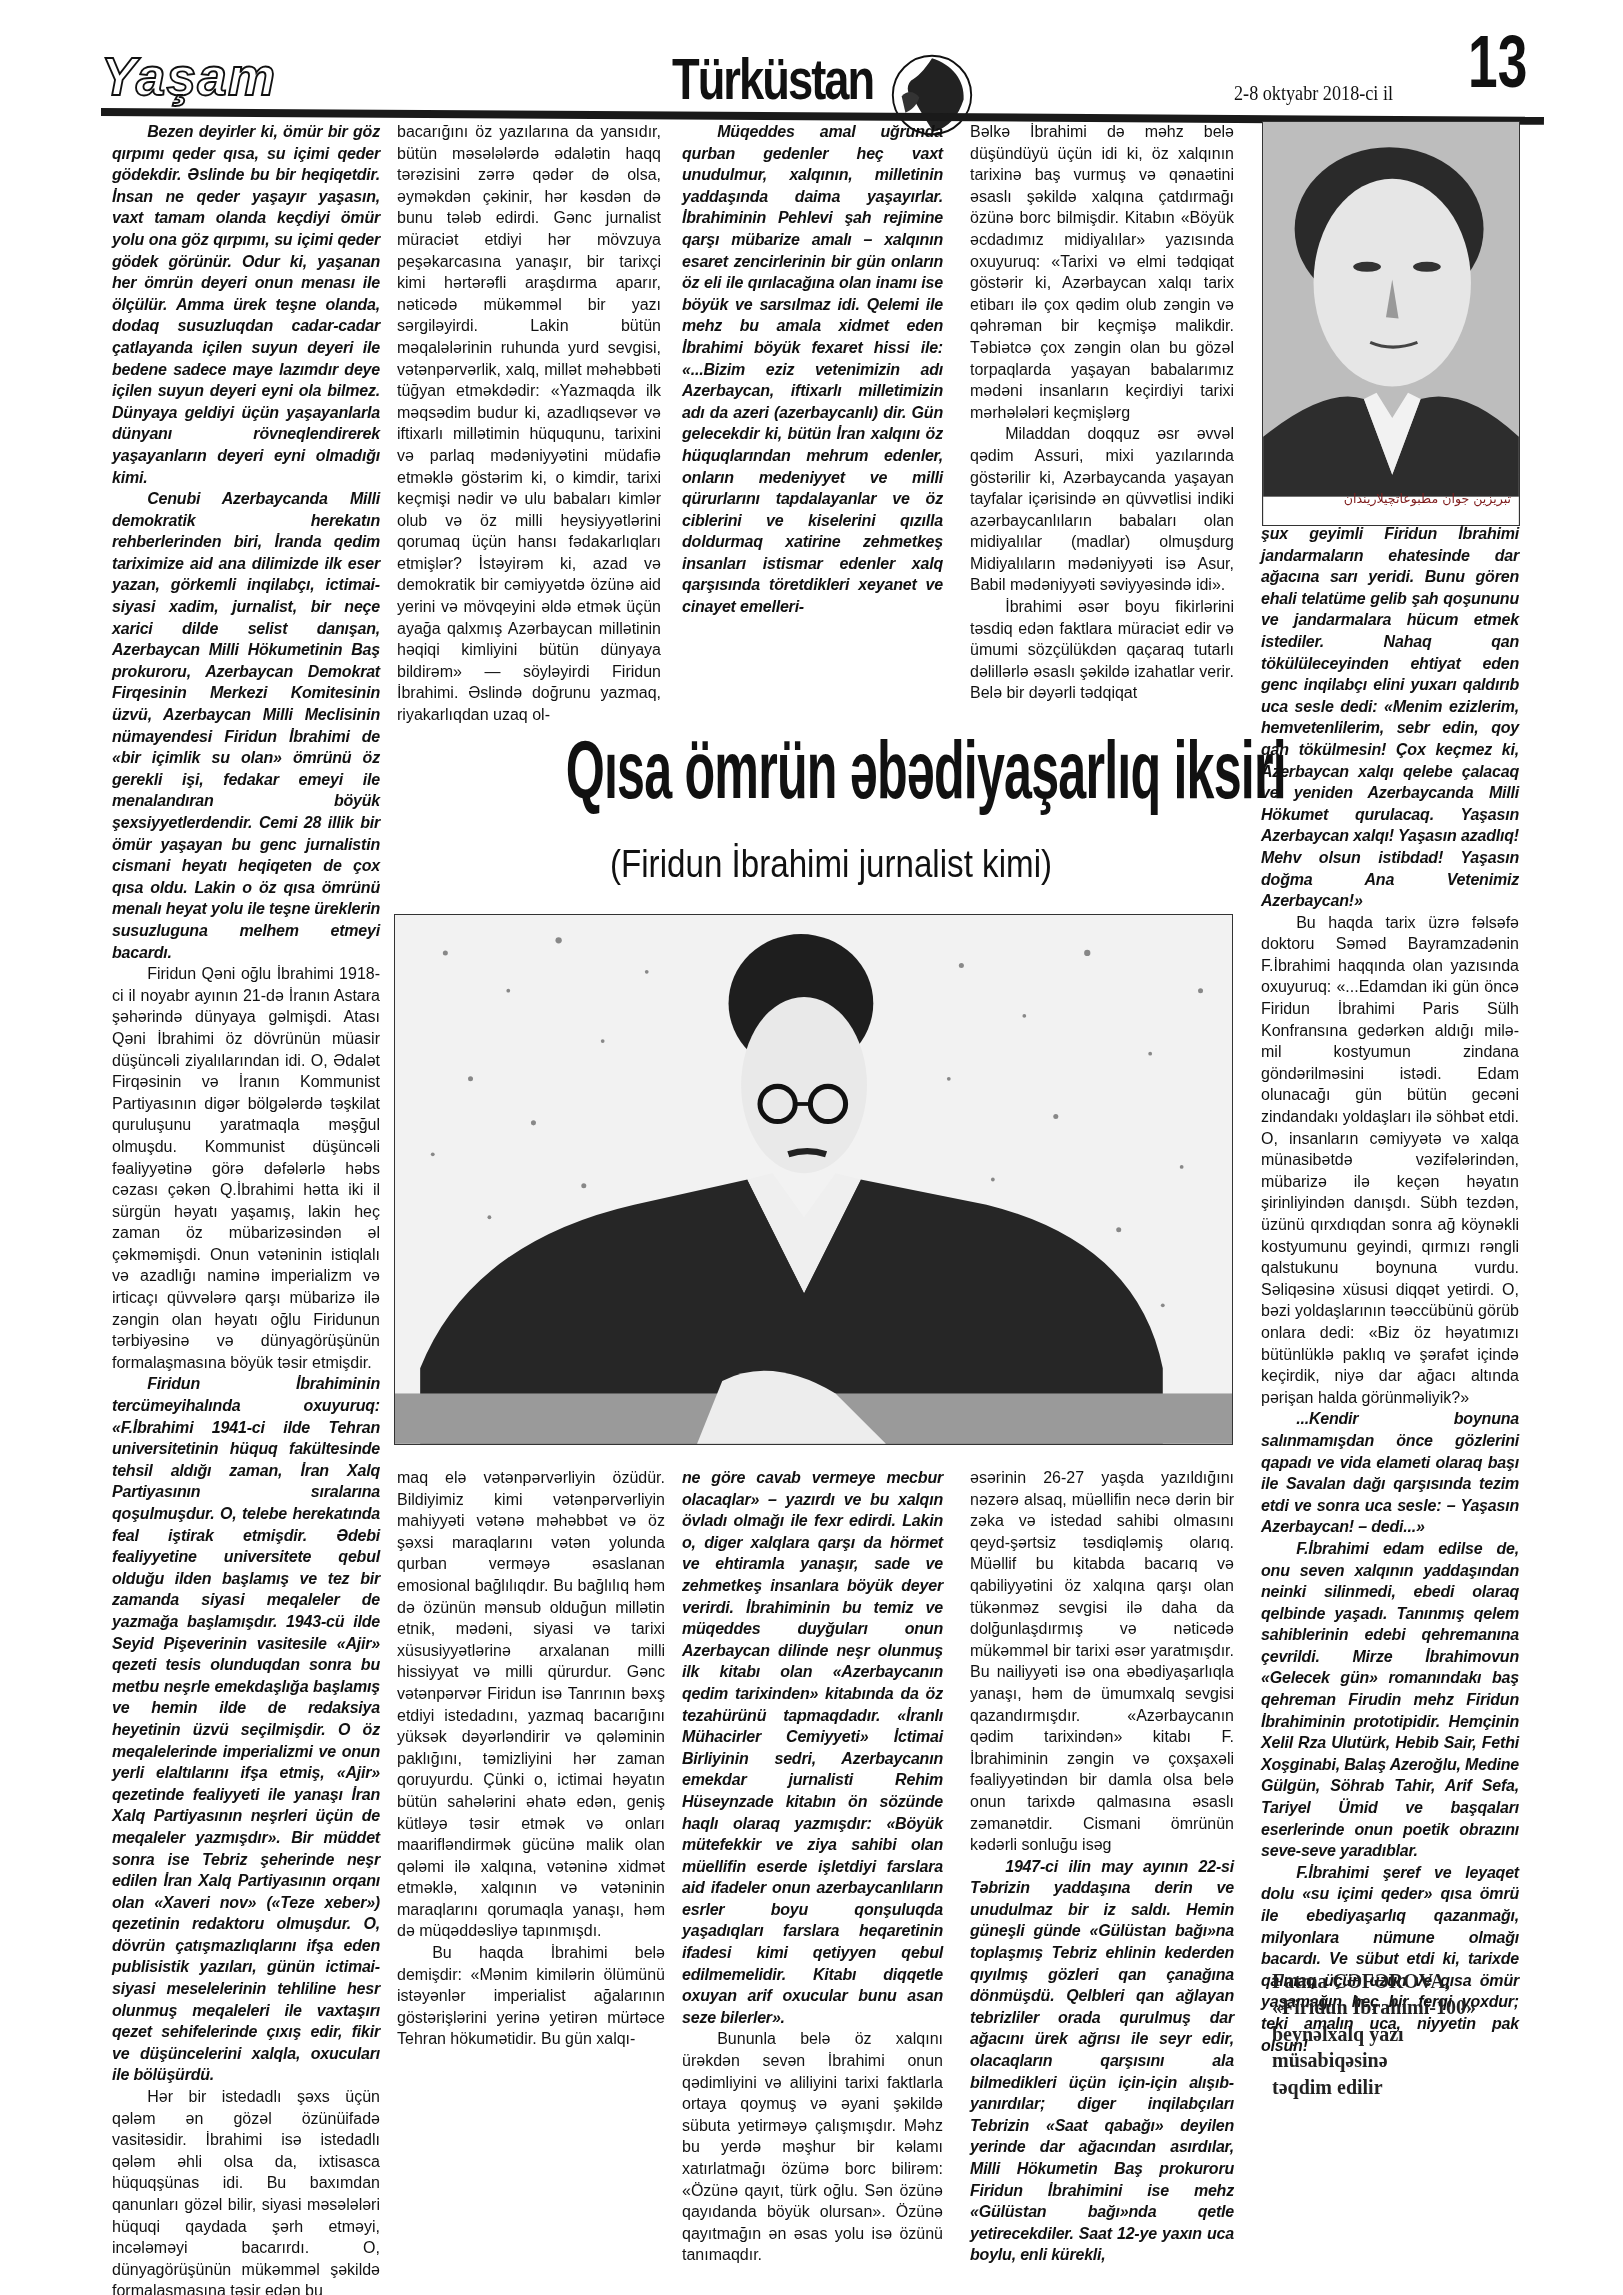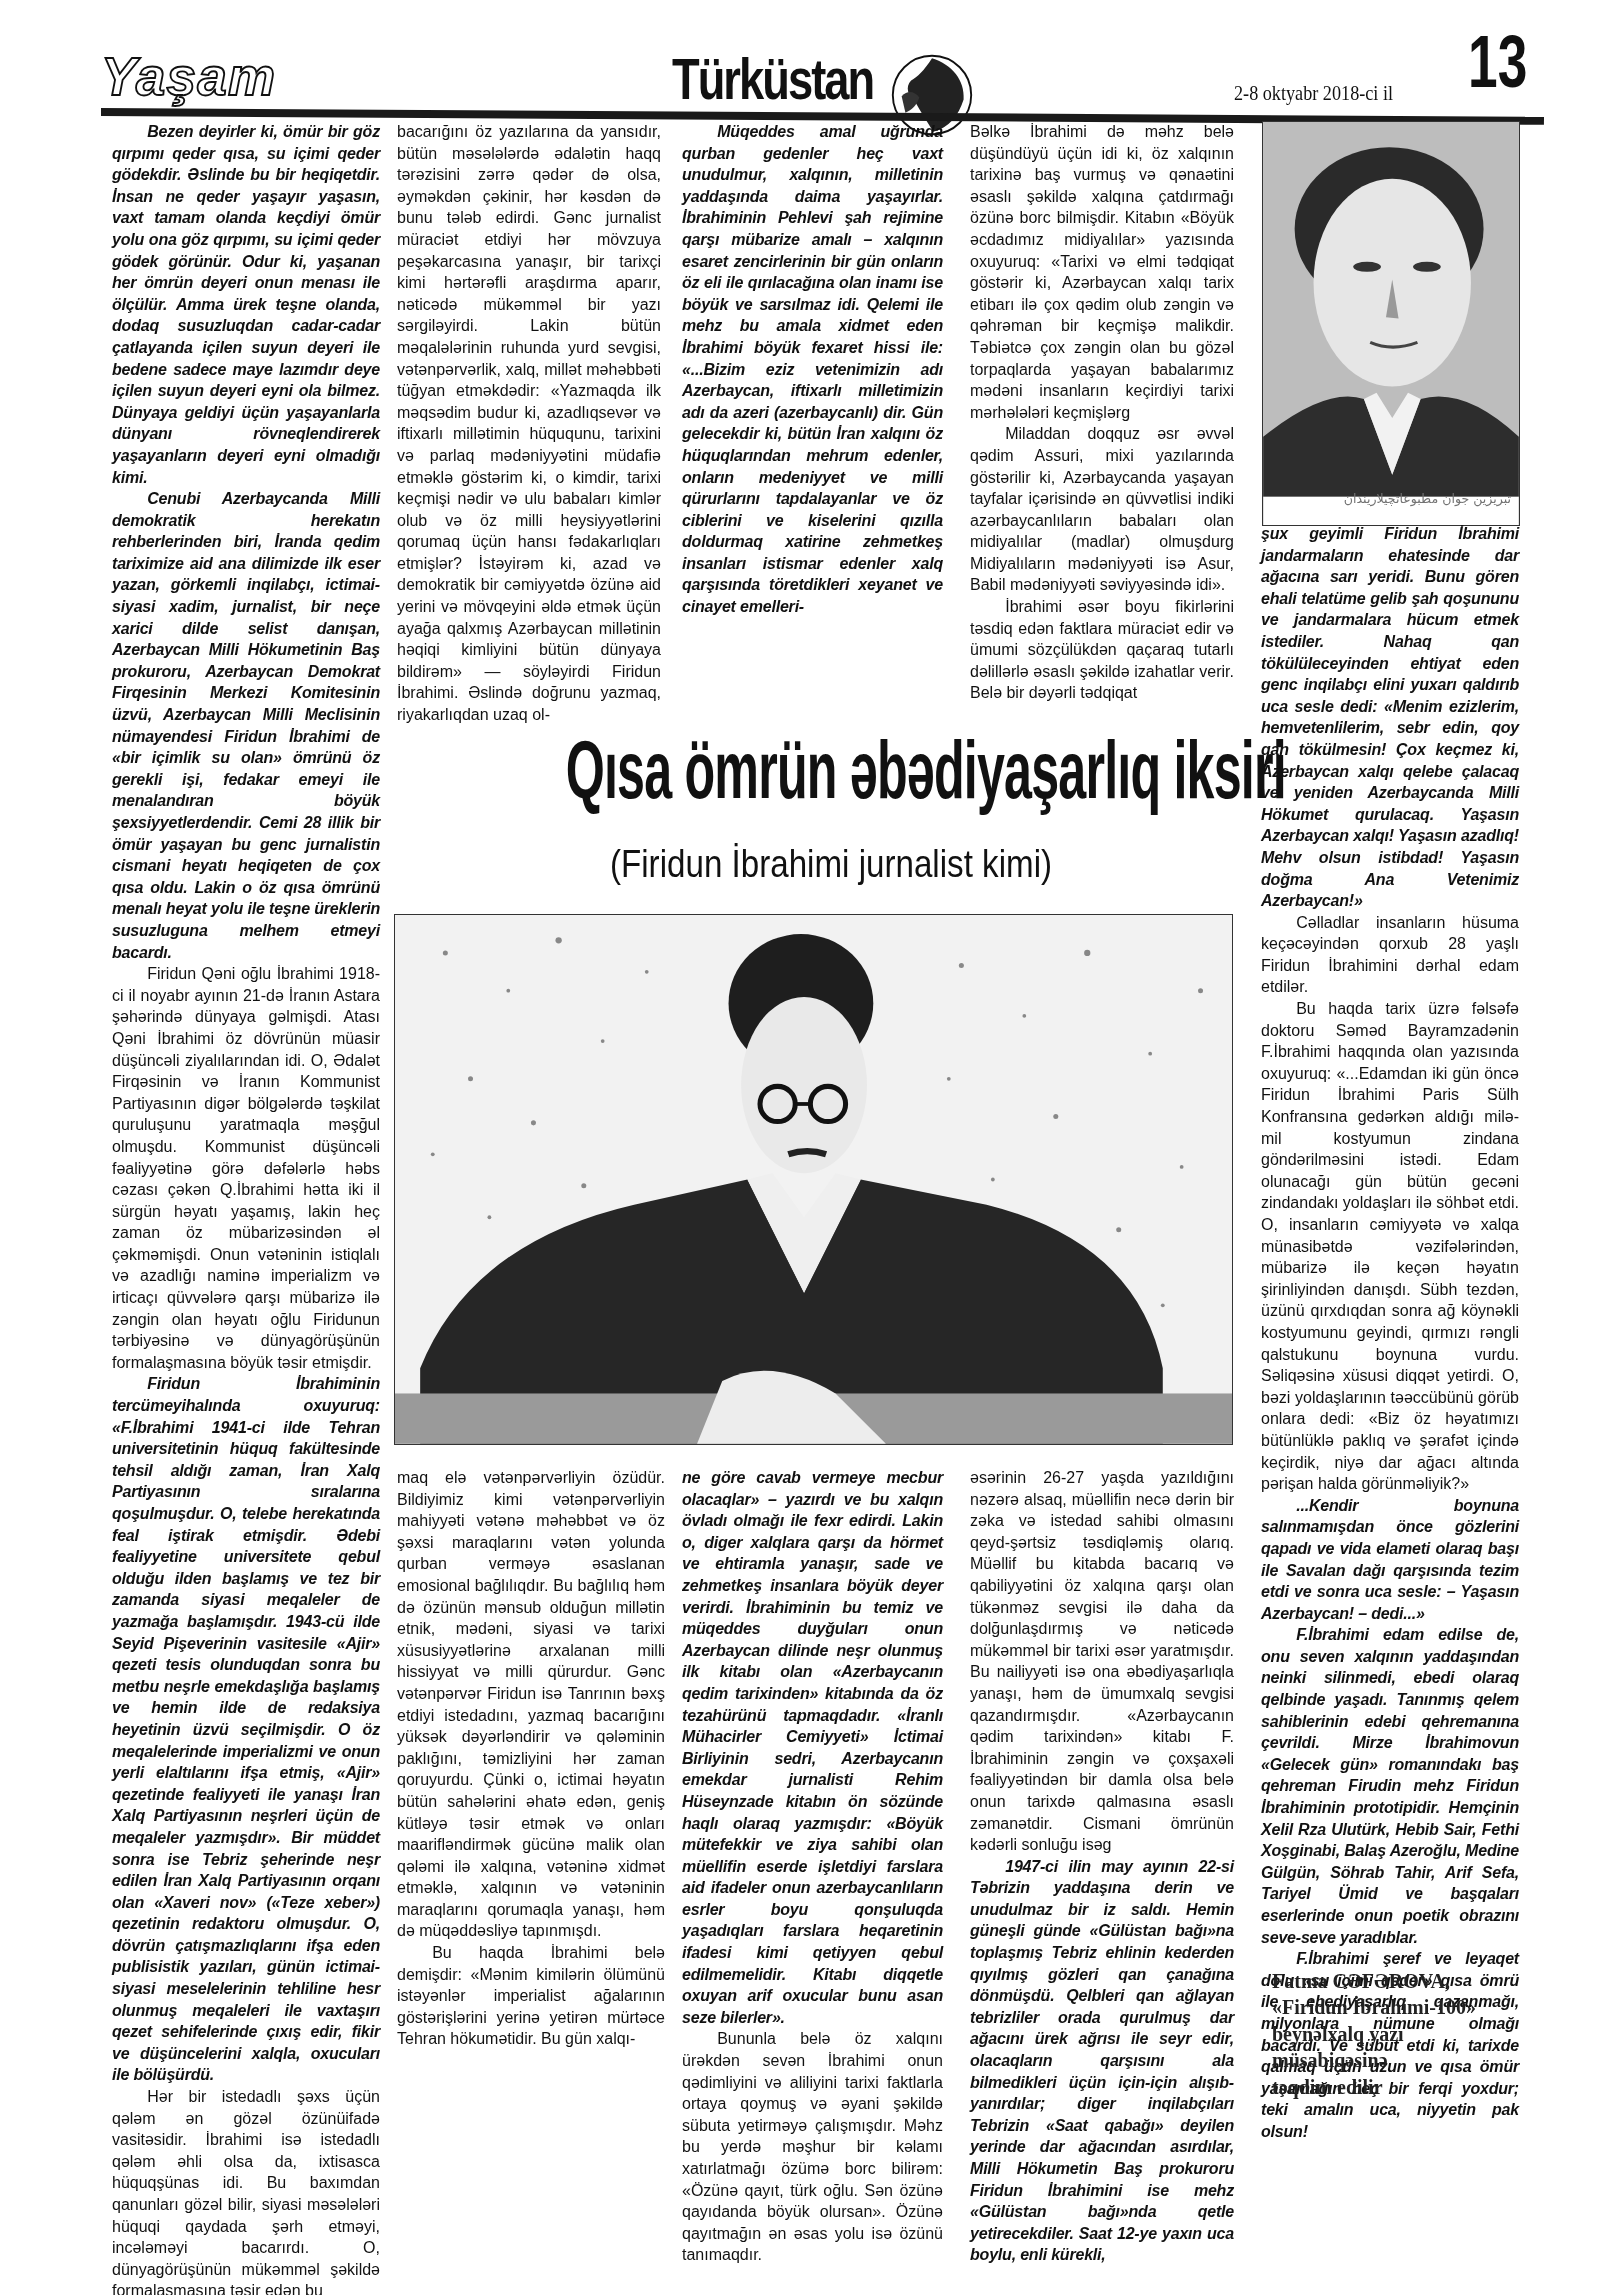--- a/index.html
+++ b/index.html
@@ -31,21 +31,21 @@
   .c3b { left: 682px; top: 1467px; width: 261px; }
   .c4b { left: 970px; top: 1467px; width: 264px; }
 
   
   .headline { left: 403px; top: 730px; width: 856px; text-align: center; font-family: "Liberation Sans", sans-serif; font-weight: bold; font-size: 81px; line-height: 1; color: #111; transform: scaleX(0.62); transform-origin: center top; white-space: nowrap; letter-spacing: -1.3px; }
   .subtitle { left: 403px; top: 844px; width: 856px; text-align: center; font-family: "Liberation Sans", sans-serif; font-size: 39px; line-height: 1; color: #111; transform: scaleX(0.85); transform-origin: center top; white-space: nowrap; }
 
   
   .photo-main { left: 394px; top: 914px; width: 837px; height: 529px; border: 1.9px double #333; background: #f4f4f4; overflow: hidden; }
   .photo-portrait { left: 1262px; top: 121px; width: 256px; height: 403px; border: 1.9px double #333; background: #cfcfcf; overflow: hidden; }
-  .photo-caption-arabic { left: 1278px; top: 491px; width: 233px; text-align: right; font-family: "DejaVu Sans", sans-serif; font-size: 12.6px; color: #737373; direction: rtl; }
+  .photo-caption-arabic { left: 1278px; top: 491px; width: 233px; text-align: right; font-family: "DejaVu Sans", sans-serif; font-size: 12.6px; color: #7f1d1d; direction: rtl; }
 
   
   .byline { left: 1272px; top: 1968px; width: 252px; text-align: left; font-family: "Liberation Serif", serif; font-weight: bold; font-size: 20px; line-height: 26.4px; color: #222; }
 </style>
 </head>
 <body>
 
 <div class="abs section-name">Yaşam</div>
 <div class="abs paper-name">Türküstan</div>
 <div class="abs globe">
@@ -92,21 +92,20 @@
     <path d="M170 350 Q205 365 245 350" stroke="#444" stroke-width="5" fill="none"></path>
     <path d="M0 640 L0 500 Q100 420 160 440 L205 560 L250 440 Q320 420 406 500 L406 640 Z" fill="#2d2d2d"></path>
     <path d="M160 440 L205 560 L250 440 L230 430 L205 470 L180 430 Z" fill="#f2f2f2"></path>
     <rect x="0" y="595" width="406" height="45" fill="#ffffff"></rect>
   </svg>
 </div>
 <div class="abs photo-caption-arabic">تبریزین جوان مطبوعاتچیلاریندان</div>
 
 <div class="col c5top">
   <p class="ital noindent">şux geyimli Firidun İbrahimi jandarmaların ehatesinde dar ağacına sarı yeridi. Bunu gören ehali telatüme gelib şah qoşununu ve jandarmalara hücum etmek istediler. Nahaq qan tökülüleceyinden ehtiyat eden genc inqilabçı elini yuxarı qaldırıb uca sesle dedi: «Menim ezizlerim, hemvetenlilerim, sebr edin, qoy qan tökülmesin! Çox keçmez ki, Azerbaycan xalqı qelebe çalacaq ve yeniden Azerbaycanda Milli Hökumet qurulacaq. Yaşasın Azerbaycan xalqı! Yaşasın azadlıq! Mehv olsun istibdad! Yaşasın doğma Ana Vetenimiz Azerbaycan!»</p>
-  <p>Cəlladlar insanların hüsuma keçəcəyindən qorxub 28 yaşlı Firidun İbrahimini dərhal edam etdilər.</p>
   <p>Bu haqda tarix üzrə fəlsəfə doktoru Səməd Bayramzadənin F.İbrahimi haqqında olan yazısında oxuyuruq: «...Edamdan iki gün öncə Firidun İbrahimi Paris Sülh Konfransına gedərkən aldığı milə-mil kostyumun zindana göndərilməsini istədi. Edam olunacağı gün bütün gecəni zindandakı yoldaşları ilə söhbət etdi. O, insanların cəmiyyətə və xalqa münasibətdə vəzifələrindən, mübarizə ilə keçən həyatın şirinliyindən danışdı. Sübh tezdən, üzünü qırxdıqdan sonra ağ köynəkli kostyumunu geyindi, qırmızı rəngli qalstukunu boynuna vurdu. Səliqəsinə xüsusi diqqət yetirdi. O, bəzi yoldaşlarının təəccübünü görüb onlara dedi: «Biz öz həyatımızı bütünlüklə paklıq və şərafət içində keçirdik, niyə dar ağacı altında pərişan halda görünməliyik?»</p>
   <p class="ital">...Kendir boynuna salınmamışdan önce gözlerini qapadı ve vida elameti olaraq başı ile Savalan dağı qarşısında tezim etdi ve sonra uca sesle: – Yaşasın Azerbaycan! – dedi...»</p>
   <p class="ital">F.İbrahimi edam edilse de, onu seven xalqının yaddaşından neinki silinmedi, ebedi olaraq qelbinde yaşadı. Tanınmış qelem sahiblerinin edebi qehremanına çevrildi. Mirze İbrahimovun «Gelecek gün» romanındakı baş qehreman Firudin mehz Firidun İbrahiminin prototipidir. Hemçinin Xelil Rza Ulutürk, Hebib Sair, Fethi Xoşginabi, Balaş Azeroğlu, Medine Gülgün, Söhrab Tahir, Arif Sefa, Tariyel Ümid ve başqaları eserlerinde onun poetik obrazını seve-seve yaradıblar.</p>
   <p class="ital">F.İbrahimi şeref ve leyaqet dolu «su içimi qeder» qısa ömrü ile ebediyaşarlıq qazanmağı, milyonlara nümune olmağı bacardı. Ve sübut etdi ki, tarixde qalmaq üçün uzun ve qısa ömür yaşamağın heç bir ferqi yoxdur; teki amalın uca, niyyetin pak olsun!</p>
 </div>
 
 <div class="abs headline">Qısa ömrün əbədiyaşarlıq iksiri</div>
 <div class="abs subtitle">(Firidun İbrahimi jurnalist kimi)</div>
 
 <div class="abs photo-main">

